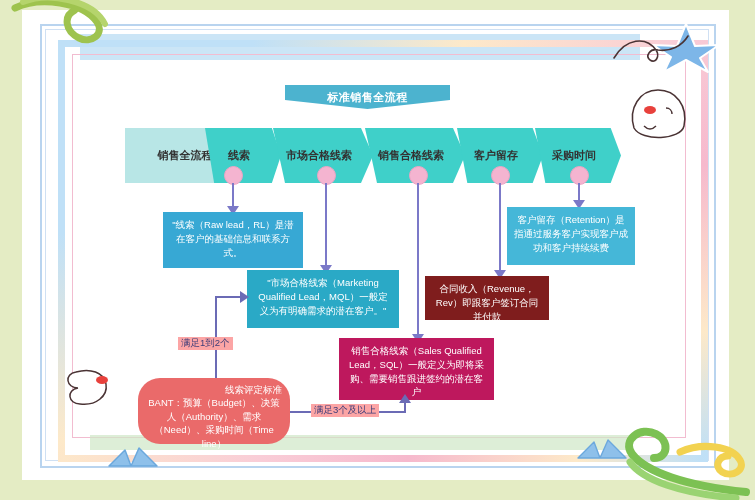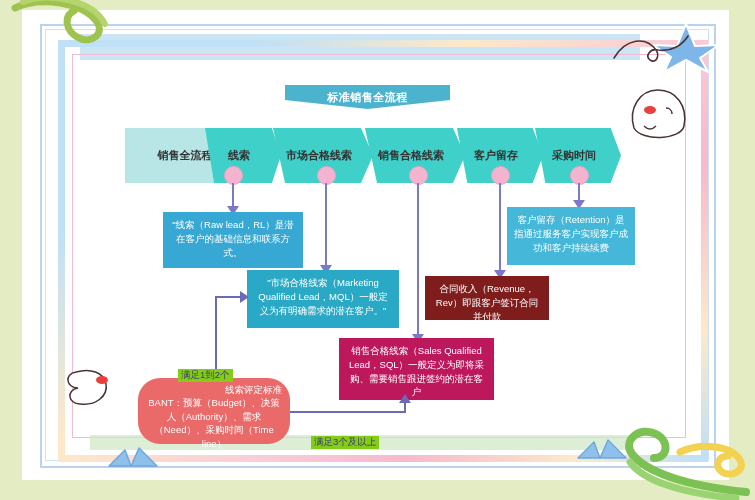--- a/index.html
+++ b/index.html
@@ -70,22 +70,22 @@
 
   .bant{
     position:absolute;left:138px;top:378px;width:152px;height:66px;
     background:#ea6a6a;color:#ffffff;border-radius:22px;
     font-size:9.5px;line-height:1.42;text-align:center;
     padding:5px 8px;box-sizing:border-box;
   }
   .bant .hdr{font-weight:normal;display:block;text-align:right;}
 
   .edge-label{
-    position:absolute;color:#3c3c78;font-size:9.5px;background:#84cc16;
-    padding:0 3px;white-space:nowrap;margin-top:32px;
+    position:absolute;color:#3c3c78;font-size:9.5px;background:#fca5a5;
+    padding:0 3px;white-space:nowrap;
   }
 </style>
 </head>
 <body>
 
 <div id="stage">
   <div class="paper-white"></div>
   <div class="band-top"></div>
   <div class="frame-blue-outer"></div>
   <div class="frame-blue-inner"></div>

